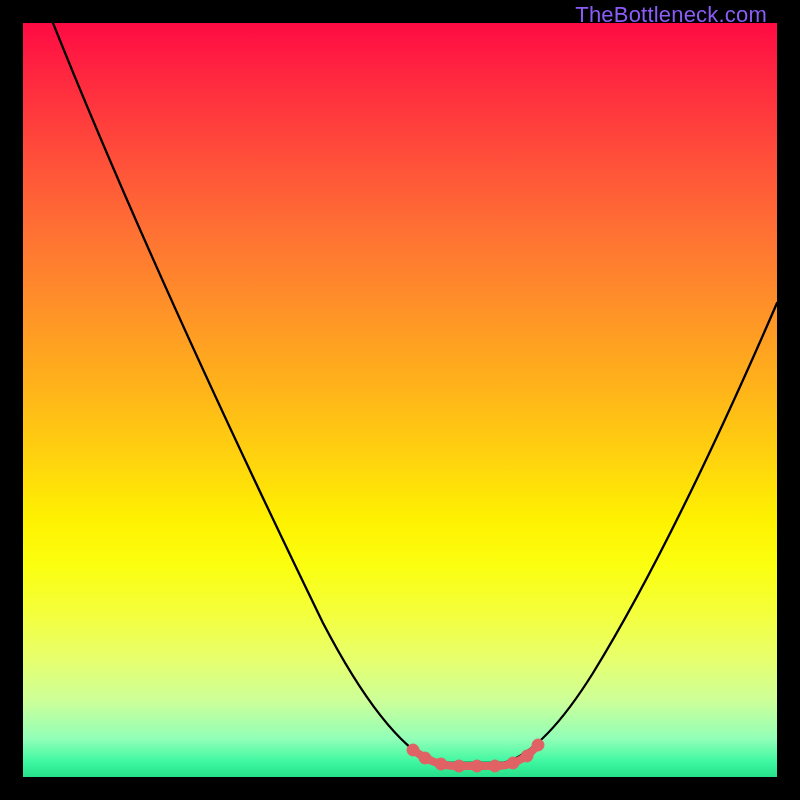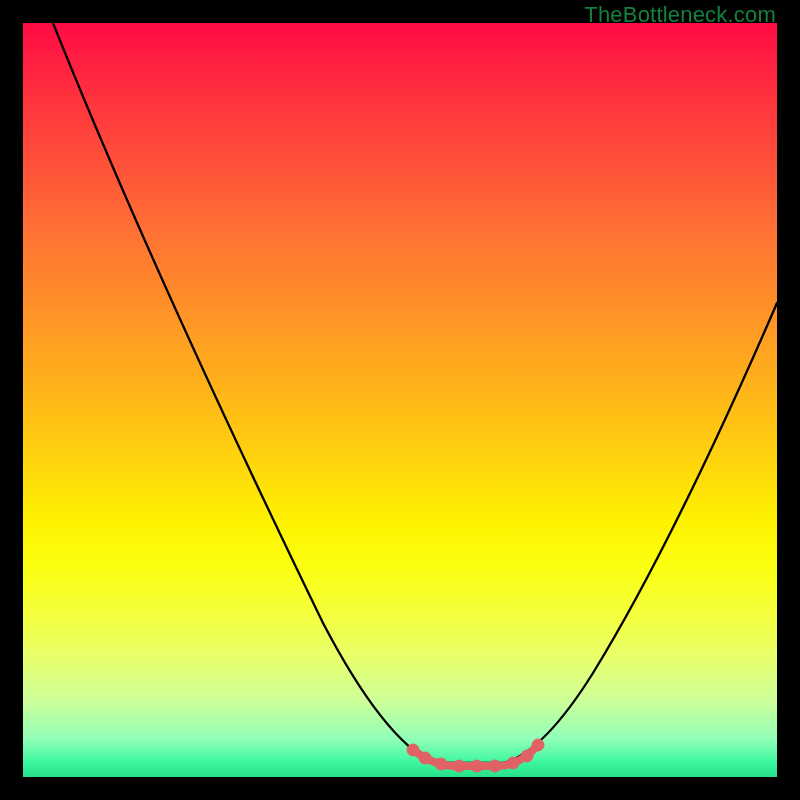--- a/index.html
+++ b/index.html
@@ -45,22 +45,22 @@
   .plot-area svg {
     position: absolute;
     left: 0;
     top: 0;
     width: 754px;
     height: 754px;
   }
   .watermark {
     position: absolute;
     top: 2px;
-    right: 24px;
-    color: #15803d;
+    right: 33px;
+    color: #8b5cf6;
     font-size: 22px;
     font-weight: 500;
     letter-spacing: 0.2px;
     user-select: none;
   }
 </style>
 </head>
 <body>
 
 <div class="frame">

